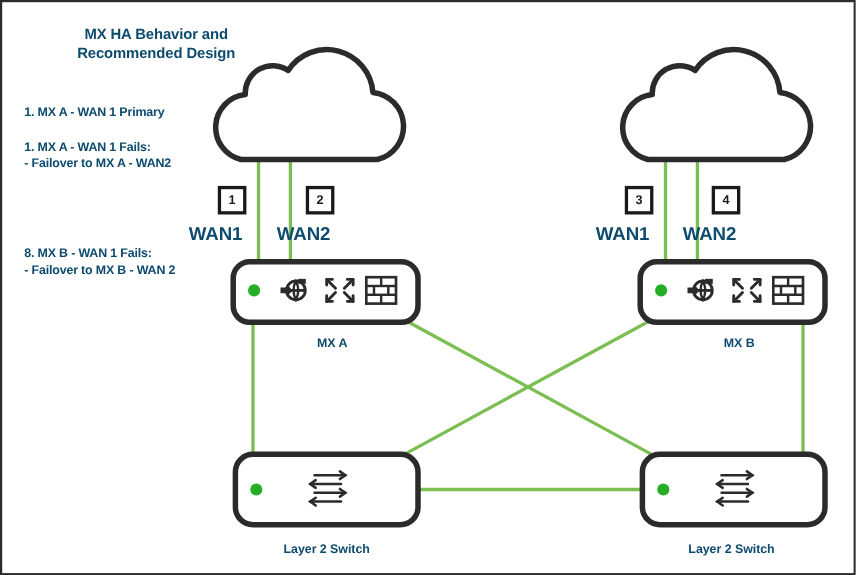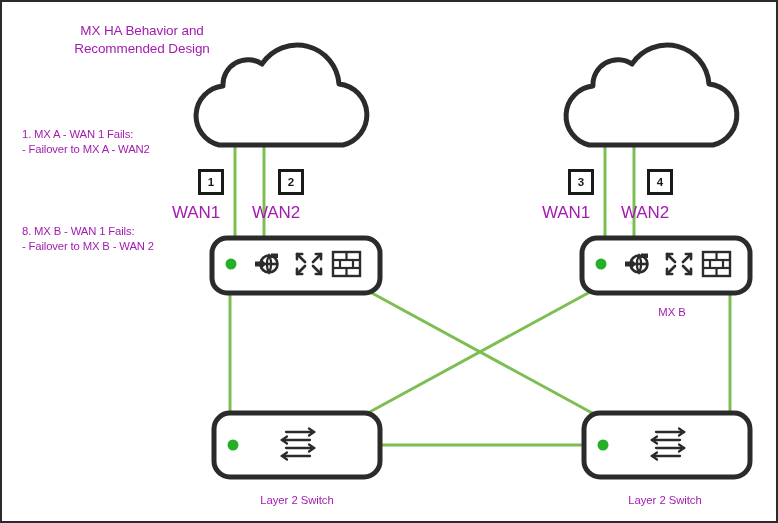--- a/index.html
+++ b/index.html
@@ -19,22 +19,22 @@
   }
   #diagram-svg {
     position: absolute;
     left: 0;
     top: 0;
     width: 778px;
     height: 523px;
   }
   .txt {
     position: absolute;
-    color: #a21caf;
-    font-weight: normal;
+    color: #0c4a6e;
+    font-weight: bold;
     white-space: pre;
     line-height: 1.32;
   }
   #title {
     left: 40px;
     top: 20px;
     width: 200px;
     text-align: center;
     font-size: 13.5px;
     letter-spacing: -0.1px;
@@ -229,32 +229,34 @@
         <path d="M 677 442.5 L 682 446 L 677 449.5"></path>
         <line x1="650" y1="454" x2="678" y2="454"></line>
         <path d="M 655 450.5 L 650 454 L 655 457.5"></path>
       </g>
     </g>
   </svg>
 
   <div class="txt" id="title">MX HA Behavior and
 Recommended Design</div>
 
+  <div class="txt legend-item" id="legend-1">1. MX A - WAN 1 Primary</div>
   <div class="txt legend-item" id="legend-2">1. MX A - WAN 1 Fails:
 - Failover to MX A - WAN2</div>
   <div class="txt legend-item" id="legend-4">8. MX B - WAN 1 Fails:
 - Failover to MX B - WAN 2</div>
 
   <div class="num-box" id="num-box-1">1</div>
   <div class="num-box" id="num-box-2">2</div>
   <div class="num-box" id="num-box-3">3</div>
   <div class="num-box" id="num-box-4">4</div>
 
   <div class="txt wan-label" id="wan-label-1">WAN1</div>
   <div class="txt wan-label" id="wan-label-2">WAN2</div>
   <div class="txt wan-label" id="wan-label-3">WAN1</div>
   <div class="txt wan-label" id="wan-label-4">WAN2</div>
 
+  <div class="txt device-label" id="mx-a-label">MX A</div>
   <div class="txt device-label" id="mx-b-label">MX B</div>
   <div class="txt device-label" id="switch-left-label">Layer 2 Switch</div>
   <div class="txt device-label" id="switch-right-label">Layer 2 Switch</div>
 
 </div>
 
 </body></html>

